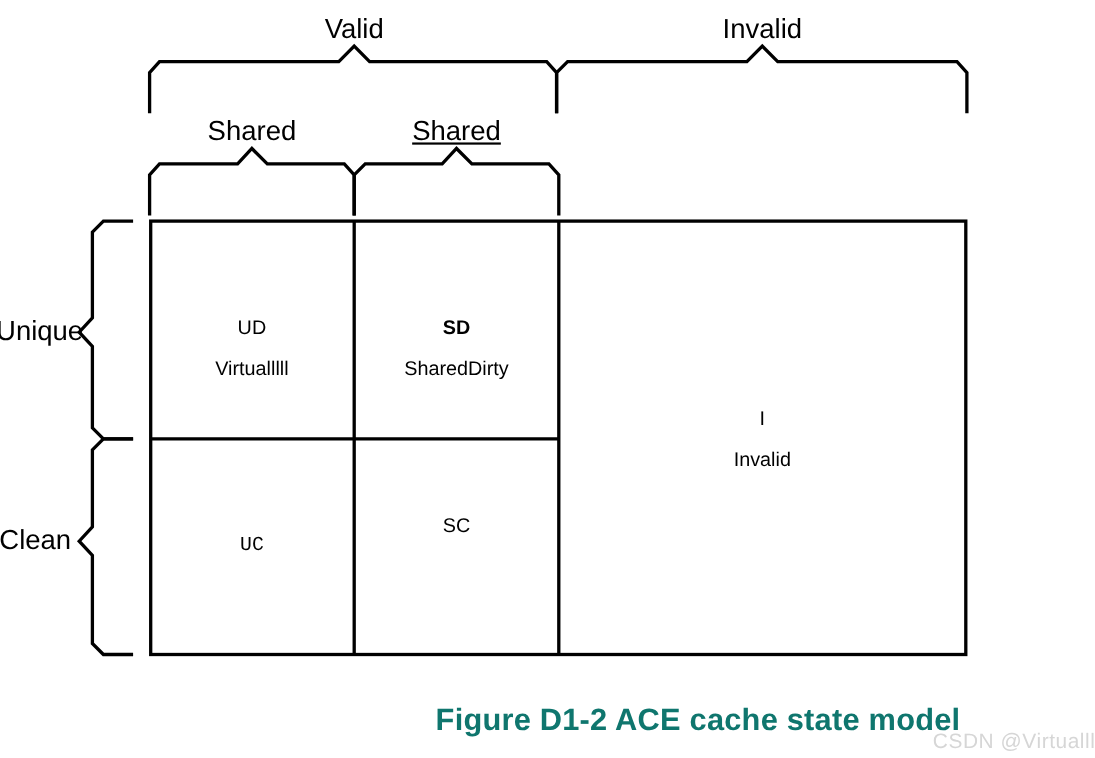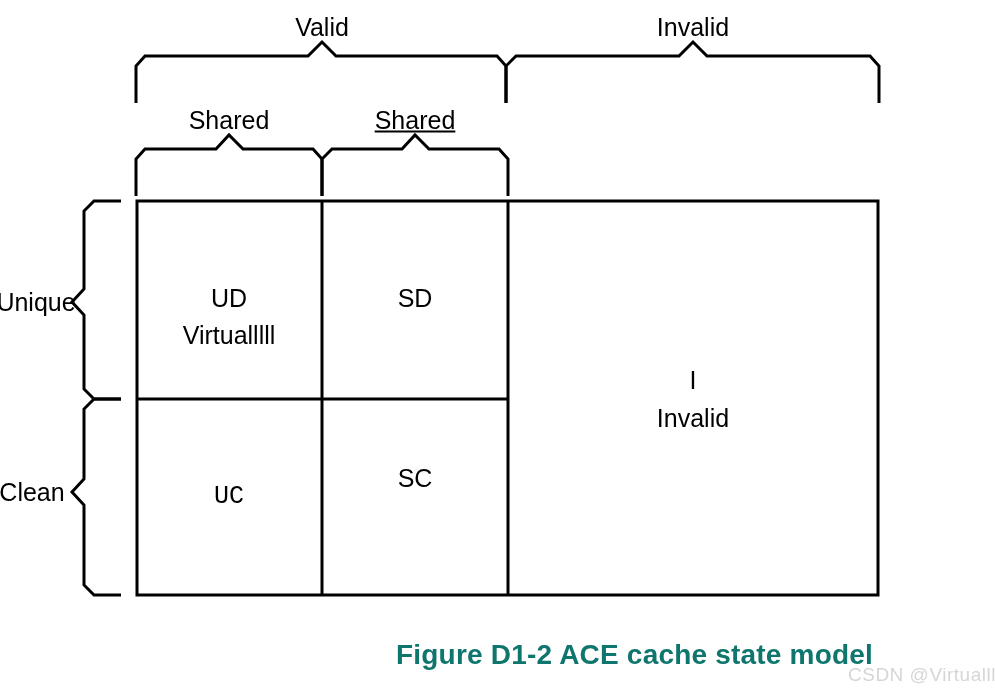--- a/index.html
+++ b/index.html
@@ -33,21 +33,21 @@
     color: #000000;
   }
   
   .group-label {
     font-size: 25px;
     transform: translate(-50%, -50%);
     text-align: center;
   }
   
   .cell-text {
-    font-size: 25px;
+    font-size: 18px;
     transform: translate(-50%, -50%);
     text-align: center;
   }
   .caption {
     position: absolute;
     font-size: 28px;
     font-weight: bold;
     white-space: pre;
     line-height: 1;
     letter-spacing: 0.2px;
@@ -116,21 +116,22 @@
 
   <div class="lbl group-label" style="left:229px; top:120px;">Shared</div>
   <div class="lbl group-label" style="left:415px; top:120px;text-decoration:underline;">Shared</div>
 
   <div class="lbl group-label" style="left:36px; top:302px;">Unique</div>
   <div class="lbl group-label" style="left:32px; top:492px;">Clean</div>
 
   <div class="lbl cell-text" style="left:229px; top:298px;">UD</div>
   <div class="lbl cell-text" style="left:229px; top:335px;">Virtualllll</div>
 
-  <div class="lbl cell-text" style="left:415px; top:298px;">SD</div>
+  <div class="lbl cell-text" style="left:415px; top:298px;font-weight:bold;">SD</div>
+  <div class="lbl cell-text" style="left:415px; top:335px;">SharedDirty</div>
 
   <div class="lbl cell-text" style="left:229px; top:496px;font-family:Liberation Mono, monospace;">UC</div>
 
   <div class="lbl cell-text" style="left:415px; top:478px;">SC</div>
 
   <div class="lbl cell-text" style="left:693px; top:380px;">I</div>
   <div class="lbl cell-text" style="left:693px; top:418px;">Invalid</div>
 
   <div class="caption" style="left:396px; top:641px;">Figure D1-2 ACE cache state model</div>
 

